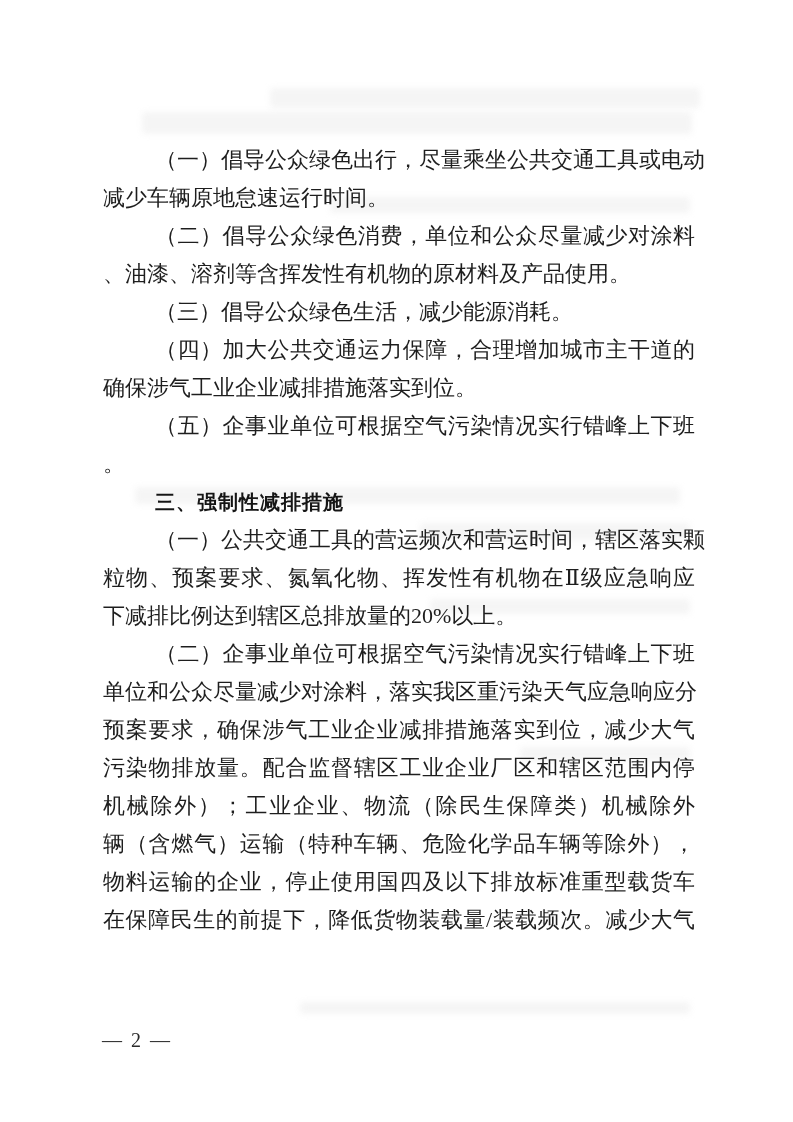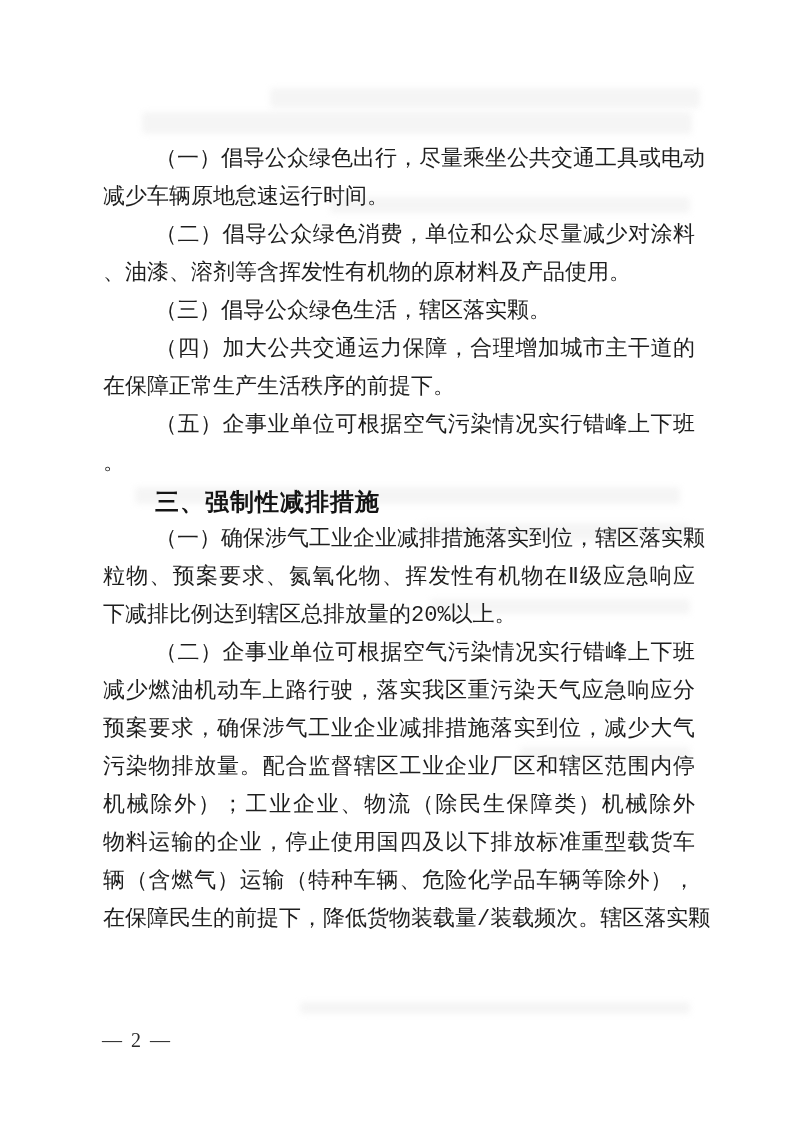--- a/index.html
+++ b/index.html
@@ -32,33 +32,32 @@
     top: 141px;
     width: 592px;
     font-size: 22px;
     line-height: 38px;
   }
   .line {
     height: 38px;
     text-align: justify;
     text-align-last: justify;
     white-space: nowrap;
-    font-family: Liberation Mono, monospace;
   }
   .line.end {
     text-align: center;
     text-align-last: left;
   }
   .line.indent { text-indent: 52px; }
   .heading-line {
     height: 38px;
     text-indent: 52px;
     font-family: Liberation Serif, serif;
     font-weight: 700;
-    font-size: 24px;
+    font-size: 20px;
     color: #151515;
     letter-spacing: 1px;
     white-space: nowrap;
   }
   .footer {
     position: absolute;
     left: 102px;
     top: 1029px;
     font-size: 20px;
     letter-spacing: 2px;
@@ -81,40 +80,40 @@
   <div class="ghost" style="left:300px; top:1002px; width:390px; height:12px;"></div>
 
   <div class="textblock">
 
     <div class="line indent">（一）倡导公众绿色出行，尽量乘坐公共交通工具或电动</div>
     <div class="line end">减少车辆原地怠速运行时间。</div>
 
     <div class="line indent">（二）倡导公众绿色消费，单位和公众尽量减少对涂料</div>
     <div class="line end">、油漆、溶剂等含挥发性有机物的原材料及产品使用。</div>
 
-    <div class="line indent end">（三）倡导公众绿色生活，辖区落实颗。</div>
+    <div class="line indent end">（三）倡导公众绿色生活，减少能源消耗。</div>
 
     <div class="line indent">（四）加大公共交通运力保障，合理增加城市主干道的</div>
-    <div class="line end">在保障正常生产生活秩序的前提下。</div>
+    <div class="line end">确保涉气工业企业减排措施落实到位。</div>
 
     <div class="line indent">（五）企事业单位可根据空气污染情况实行错峰上下班</div>
     <div class="line end">。</div>
 
     <div class="heading-line">三、强制性减排措施</div>
 
-    <div class="line indent">（一）确保涉气工业企业减排措施落实到位，辖区落实颗</div>
+    <div class="line indent">（一）公共交通工具的营运频次和营运时间，辖区落实颗</div>
     <div class="line">粒物、预案要求、氮氧化物、挥发性有机物在Ⅱ级应急响应</div>
     <div class="line end">下减排比例达到辖区总排放量的20%以上。</div>
 
     <div class="line indent">（二）企事业单位可根据空气污染情况实行错峰上下班</div>
-    <div class="line">减少燃油机动车上路行驶，落实我区重污染天气应急响应分</div>
+    <div class="line">单位和公众尽量减少对涂料，落实我区重污染天气应急响应分</div>
     <div class="line">预案要求，确保涉气工业企业减排措施落实到位，减少大气</div>
     <div class="line">污染物排放量。配合监督辖区工业企业厂区和辖区范围内停</div>
     <div class="line">机械除外）；工业企业、物流（除民生保障类）机械除外</div>
+    <div class="line">辆（含燃气）运输（特种车辆、危险化学品车辆等除外），</div>
     <div class="line">物料运输的企业，停止使用国四及以下排放标准重型载货车</div>
-    <div class="line">辆（含燃气）运输（特种车辆、危险化学品车辆等除外），</div>
-    <div class="line">在保障民生的前提下，降低货物装载量/装载频次。辖区落实颗</div>
+    <div class="line">在保障民生的前提下，降低货物装载量/装载频次。减少大气</div>
 
   </div>
 
   <div class="footer">— 2 —</div>
 
 </div>
 
 </body></html>

